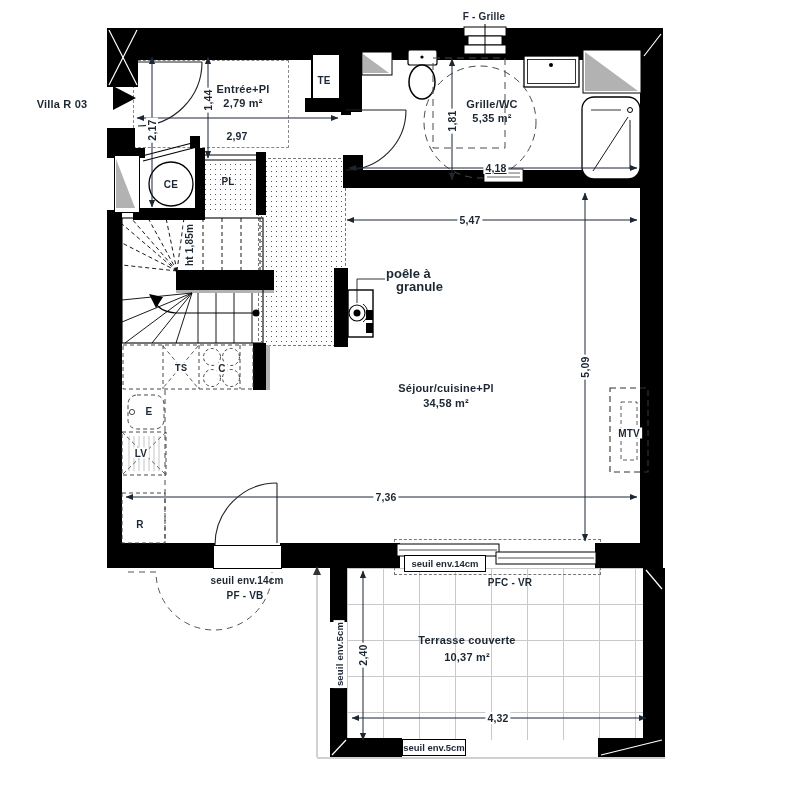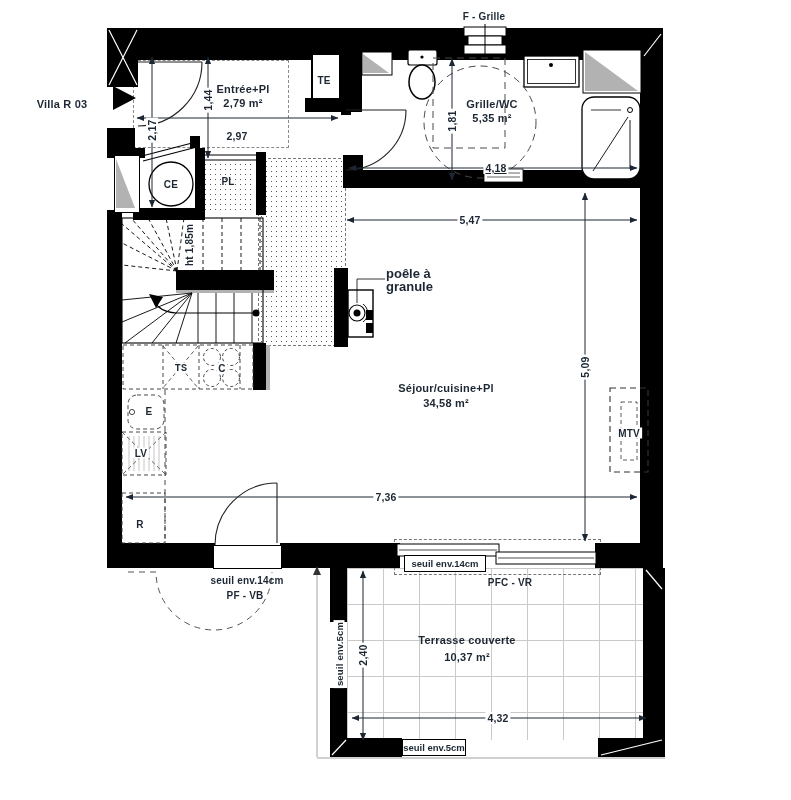--- a/index.html
+++ b/index.html
@@ -296,21 +296,21 @@
   <div class="lbl small" style="left:324px;top:80px;">TE</div>
   <div class="lbl small" style="left:171px;top:184px;">CE</div>
   <div class="lbl small" style="left:228px;top:181px;">PL</div>
   <div class="lbl small dim" style="left:181px;top:368px;font-family:Liberation Mono, monospace;">TS</div>
   <div class="lbl small dim" style="left:222px;top:368px;">C</div>
   <div class="lbl small dim" style="left:149px;top:411px;">E</div>
   <div class="lbl small dim" style="left:141px;top:453px;">LV</div>
   <div class="lbl small" style="left:140px;top:524px;">R</div>
   <div class="lbl small dim" style="left:629px;top:433px;">MTV</div>
   <div class="lbl-l small" style="left:386px;top:266px;">poêle à</div>
-  <div class="lbl-l small" style="left:386px;top:279px;">granule</div>
+  <div class="lbl-l small" style="left:396px;top:279px;">granule</div>
   <div class="lbl small v dim" style="left:189px;top:245px;">ht 1,85m</div>
 
   <div class="lbl dim" style="left:237px;top:136px;">2,97</div>
   <div class="lbl dim v" style="left:208px;top:100px;">1,44</div>
   <div class="lbl dim v" style="left:152px;top:130px;">2,17</div>
   <div class="lbl dim v" style="left:452px;top:121px;">1,81</div>
   <div class="lbl dim" style="left:496px;top:168px;text-decoration:underline;">4,18</div>
   <div class="lbl dim" style="left:450px;top:220px;margin-left:20px;">5,47</div>
   <div class="lbl dim v" style="left:585px;top:367px;">5,09</div>
   <div class="lbl dim" style="left:386px;top:497px;">7,36</div>

